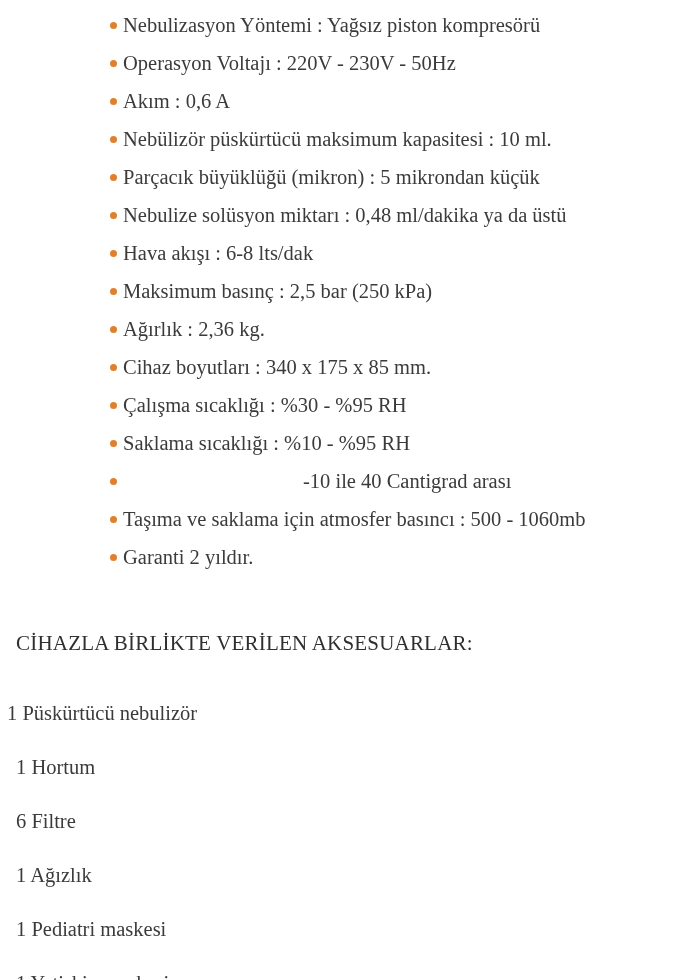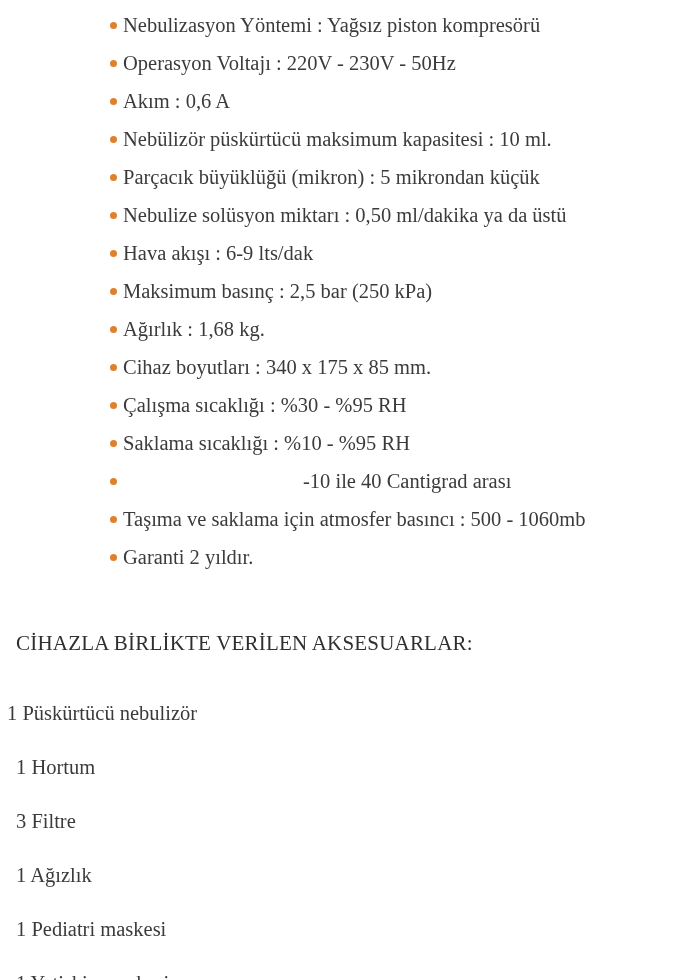--- a/index.html
+++ b/index.html
@@ -101,37 +101,37 @@
 <body>
 
 <div id="page">
 
   <ul class="spec-list" id="spec-list">
       <li class="spec-item"><span class="spec-bullet" style="background: rgb(224, 128, 44);"></span><span class="spec-text">Nebulizasyon Yöntemi : Yağsız piston kompresörü</span></li>
       <li class="spec-item"><span class="spec-bullet" style="background: rgb(224, 128, 44);"></span><span class="spec-text">Operasyon Voltajı  : 220V - 230V - 50Hz</span></li>
       <li class="spec-item"><span class="spec-bullet" style="background: rgb(224, 128, 44);"></span><span class="spec-text">Akım    : 0,6 A</span></li>
       <li class="spec-item"><span class="spec-bullet" style="background: rgb(224, 128, 44);"></span><span class="spec-text">Nebülizör püskürtücü maksimum kapasitesi : 10 ml.</span></li>
       <li class="spec-item"><span class="spec-bullet" style="background: rgb(224, 128, 44);"></span><span class="spec-text">Parçacık büyüklüğü (mikron) : 5 mikrondan küçük</span></li>
-      <li class="spec-item"><span class="spec-bullet" style="background: rgb(224, 128, 44);"></span><span class="spec-text">Nebulize solüsyon miktarı : 0,50 ml/dakika ya da üstü</span></li>
-      <li class="spec-item"><span class="spec-bullet" style="background: rgb(224, 128, 44);"></span><span class="spec-text">Hava akışı   : 6-9 lts/dak</span></li>
+      <li class="spec-item"><span class="spec-bullet" style="background: rgb(224, 128, 44);"></span><span class="spec-text">Nebulize solüsyon miktarı : 0,48 ml/dakika ya da üstü</span></li>
+      <li class="spec-item"><span class="spec-bullet" style="background: rgb(224, 128, 44);"></span><span class="spec-text">Hava akışı   : 6-8 lts/dak</span></li>
       <li class="spec-item"><span class="spec-bullet" style="background: rgb(224, 128, 44);"></span><span class="spec-text">Maksimum basınç  : 2,5 bar (250 kPa)</span></li>
-      <li class="spec-item"><span class="spec-bullet" style="background: rgb(224, 128, 44);"></span><span class="spec-text">Ağırlık   : 1,68 kg.</span></li>
+      <li class="spec-item"><span class="spec-bullet" style="background: rgb(224, 128, 44);"></span><span class="spec-text">Ağırlık   : 2,36 kg.</span></li>
       <li class="spec-item"><span class="spec-bullet" style="background: rgb(224, 128, 44);"></span><span class="spec-text">Cihaz boyutları  : 340 x 175 x 85 mm.</span></li>
       <li class="spec-item"><span class="spec-bullet" style="background: rgb(224, 128, 44);"></span><span class="spec-text">Çalışma sıcaklığı  : %30 - %95 RH</span></li>
       <li class="spec-item"><span class="spec-bullet" style="background: rgb(224, 128, 44);"></span><span class="spec-text">Saklama sıcaklığı  : %10 - %95 RH</span></li>
       <li class="spec-item indented"><span class="spec-bullet" style="background: rgb(224, 128, 44);"></span><span class="spec-text">-10 ile 40 Cantigrad arası</span></li>
       <li class="spec-item"><span class="spec-bullet" style="background: rgb(224, 128, 44);"></span><span class="spec-text">Taşıma ve saklama için atmosfer basıncı : 500 - 1060mb</span></li>
       <li class="spec-item"><span class="spec-bullet" style="background: rgb(224, 128, 44);"></span><span class="spec-text">Garanti 2 yıldır.</span></li>
     </ul>
 
   <div class="accessories">
     <h2 class="accessories-heading">CİHAZLA BİRLİKTE VERİLEN AKSESUARLAR:</h2>
     <ul class="accessory-list" id="accessory-list">
         <li class="accessory-item">1 Püskürtücü nebulizör</li>
         <li class="accessory-item">1 Hortum</li>
-        <li class="accessory-item">3 Filtre</li>
+        <li class="accessory-item">6 Filtre</li>
         <li class="accessory-item">1 Ağızlık</li>
         <li class="accessory-item">1 Pediatri maskesi</li>
         <li class="accessory-item">1 Yetişkin maskesi</li>
       </ul>
   </div>
 
 </div>
 
 </body></html>

